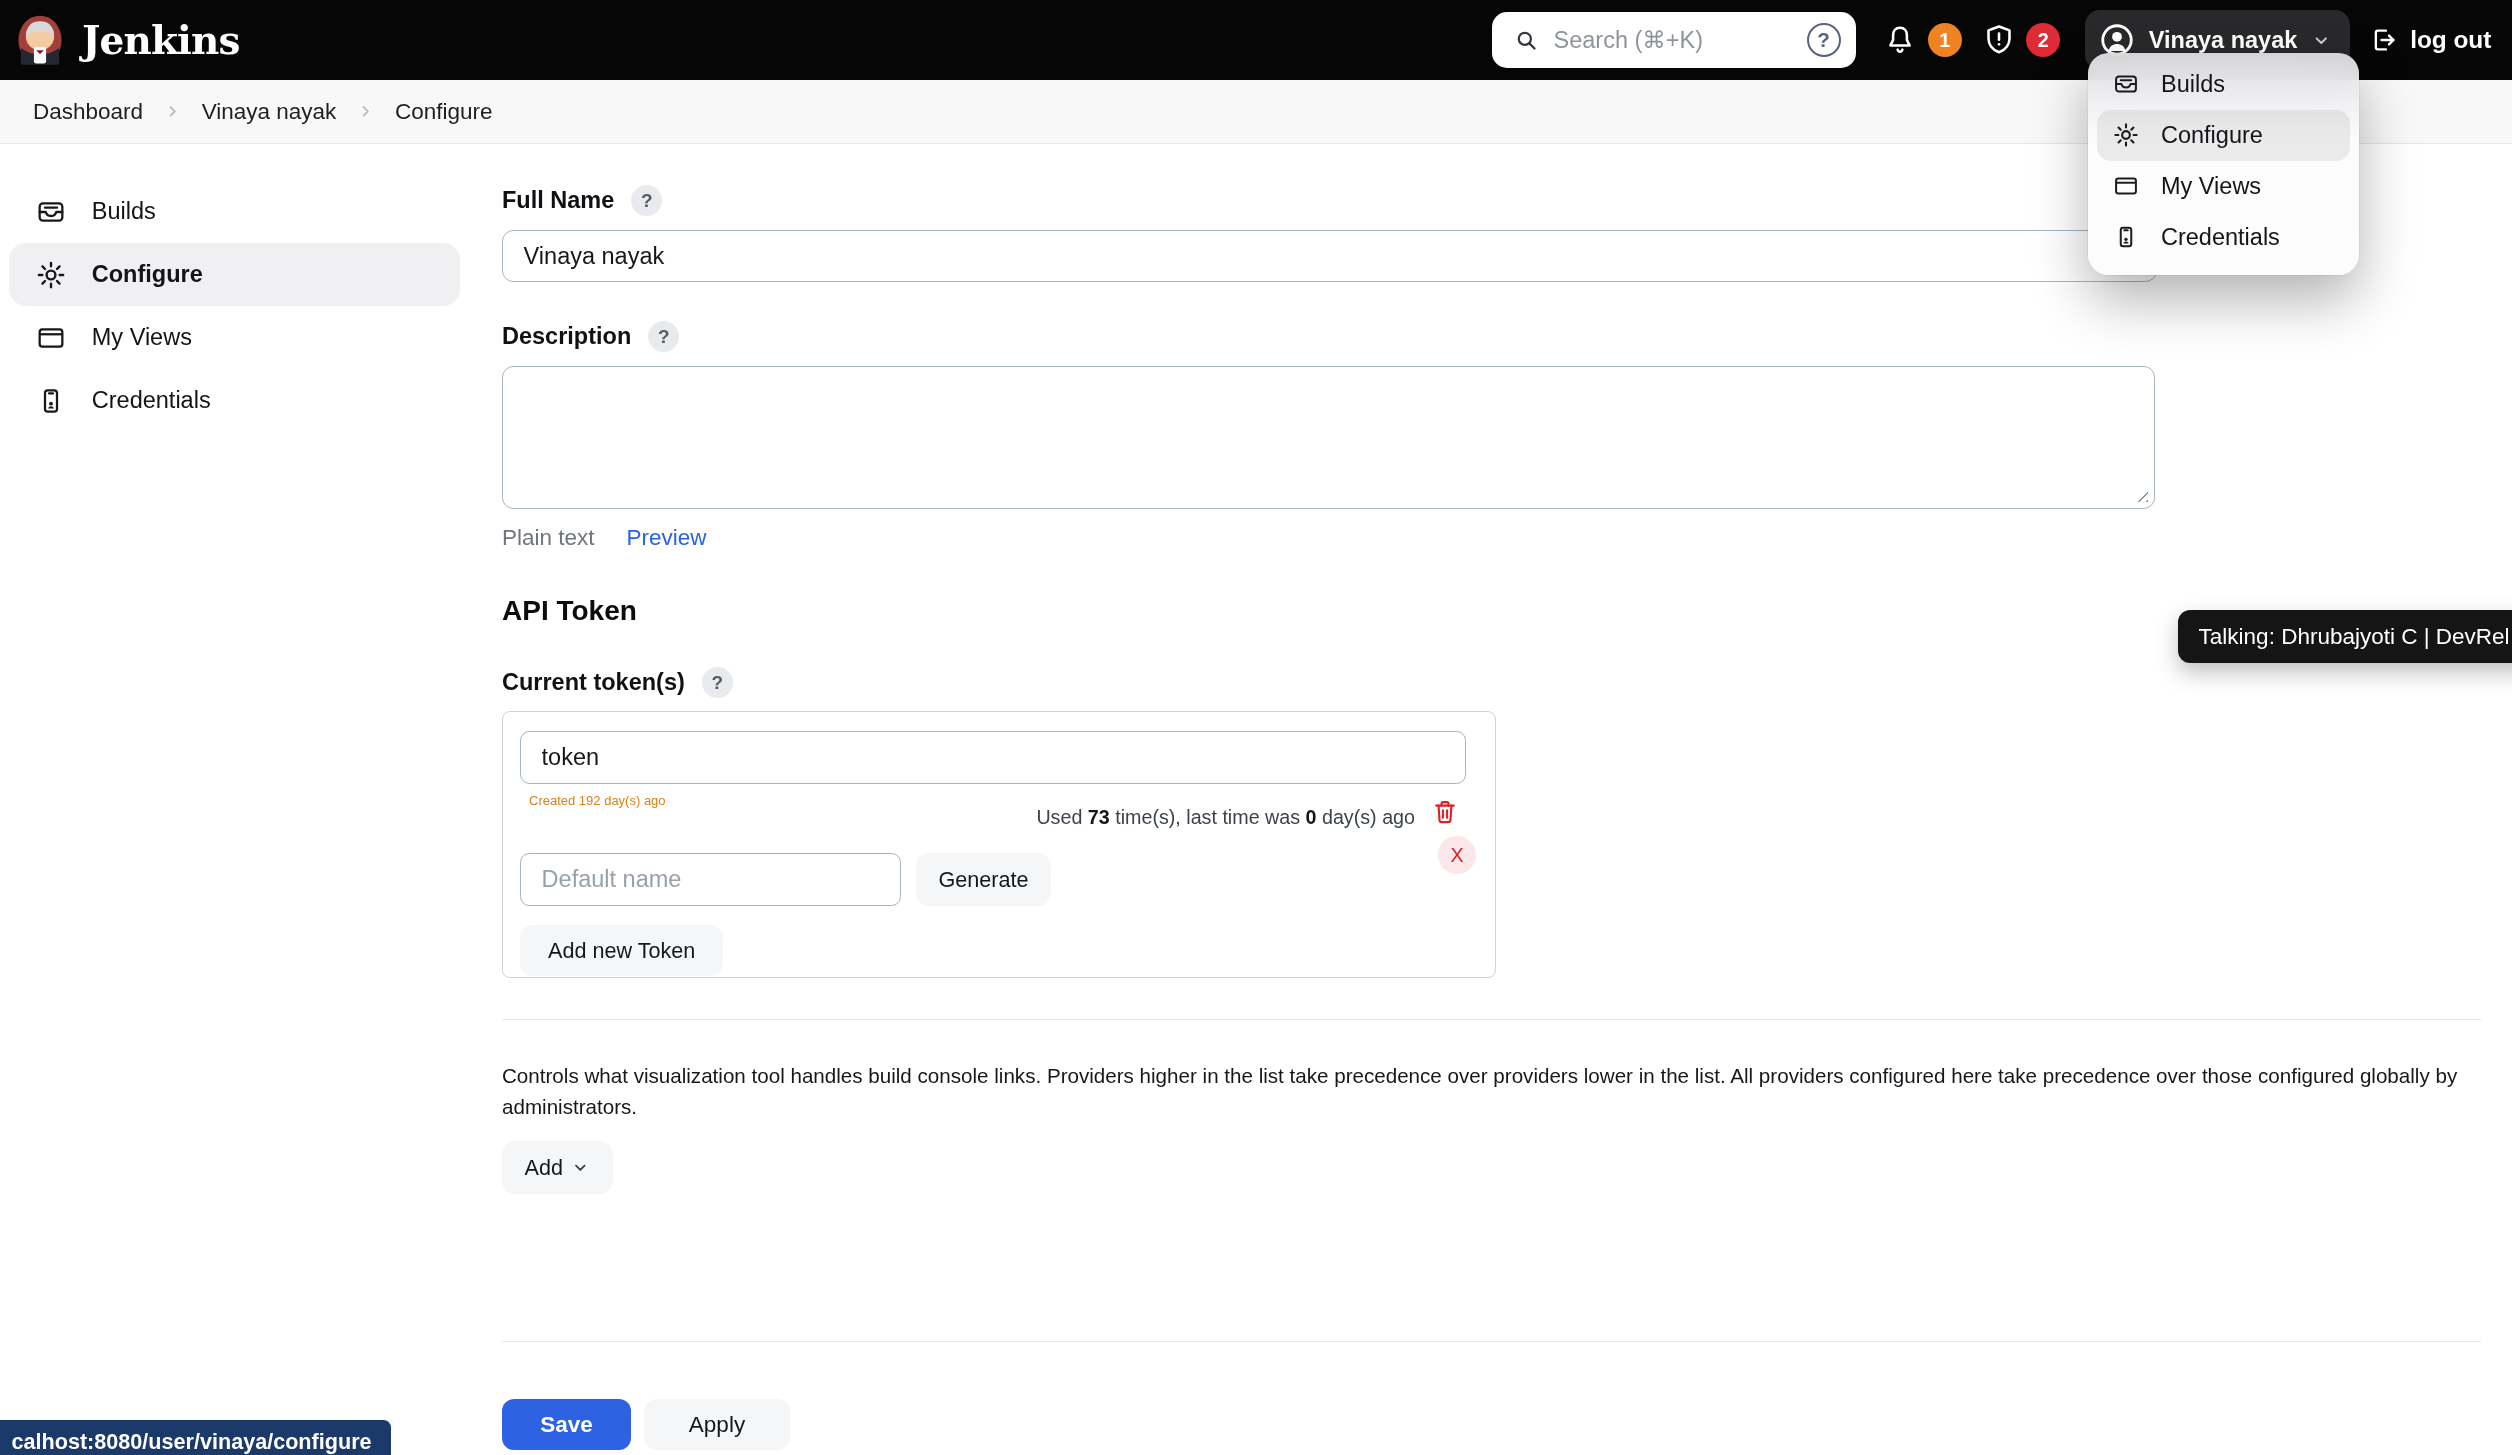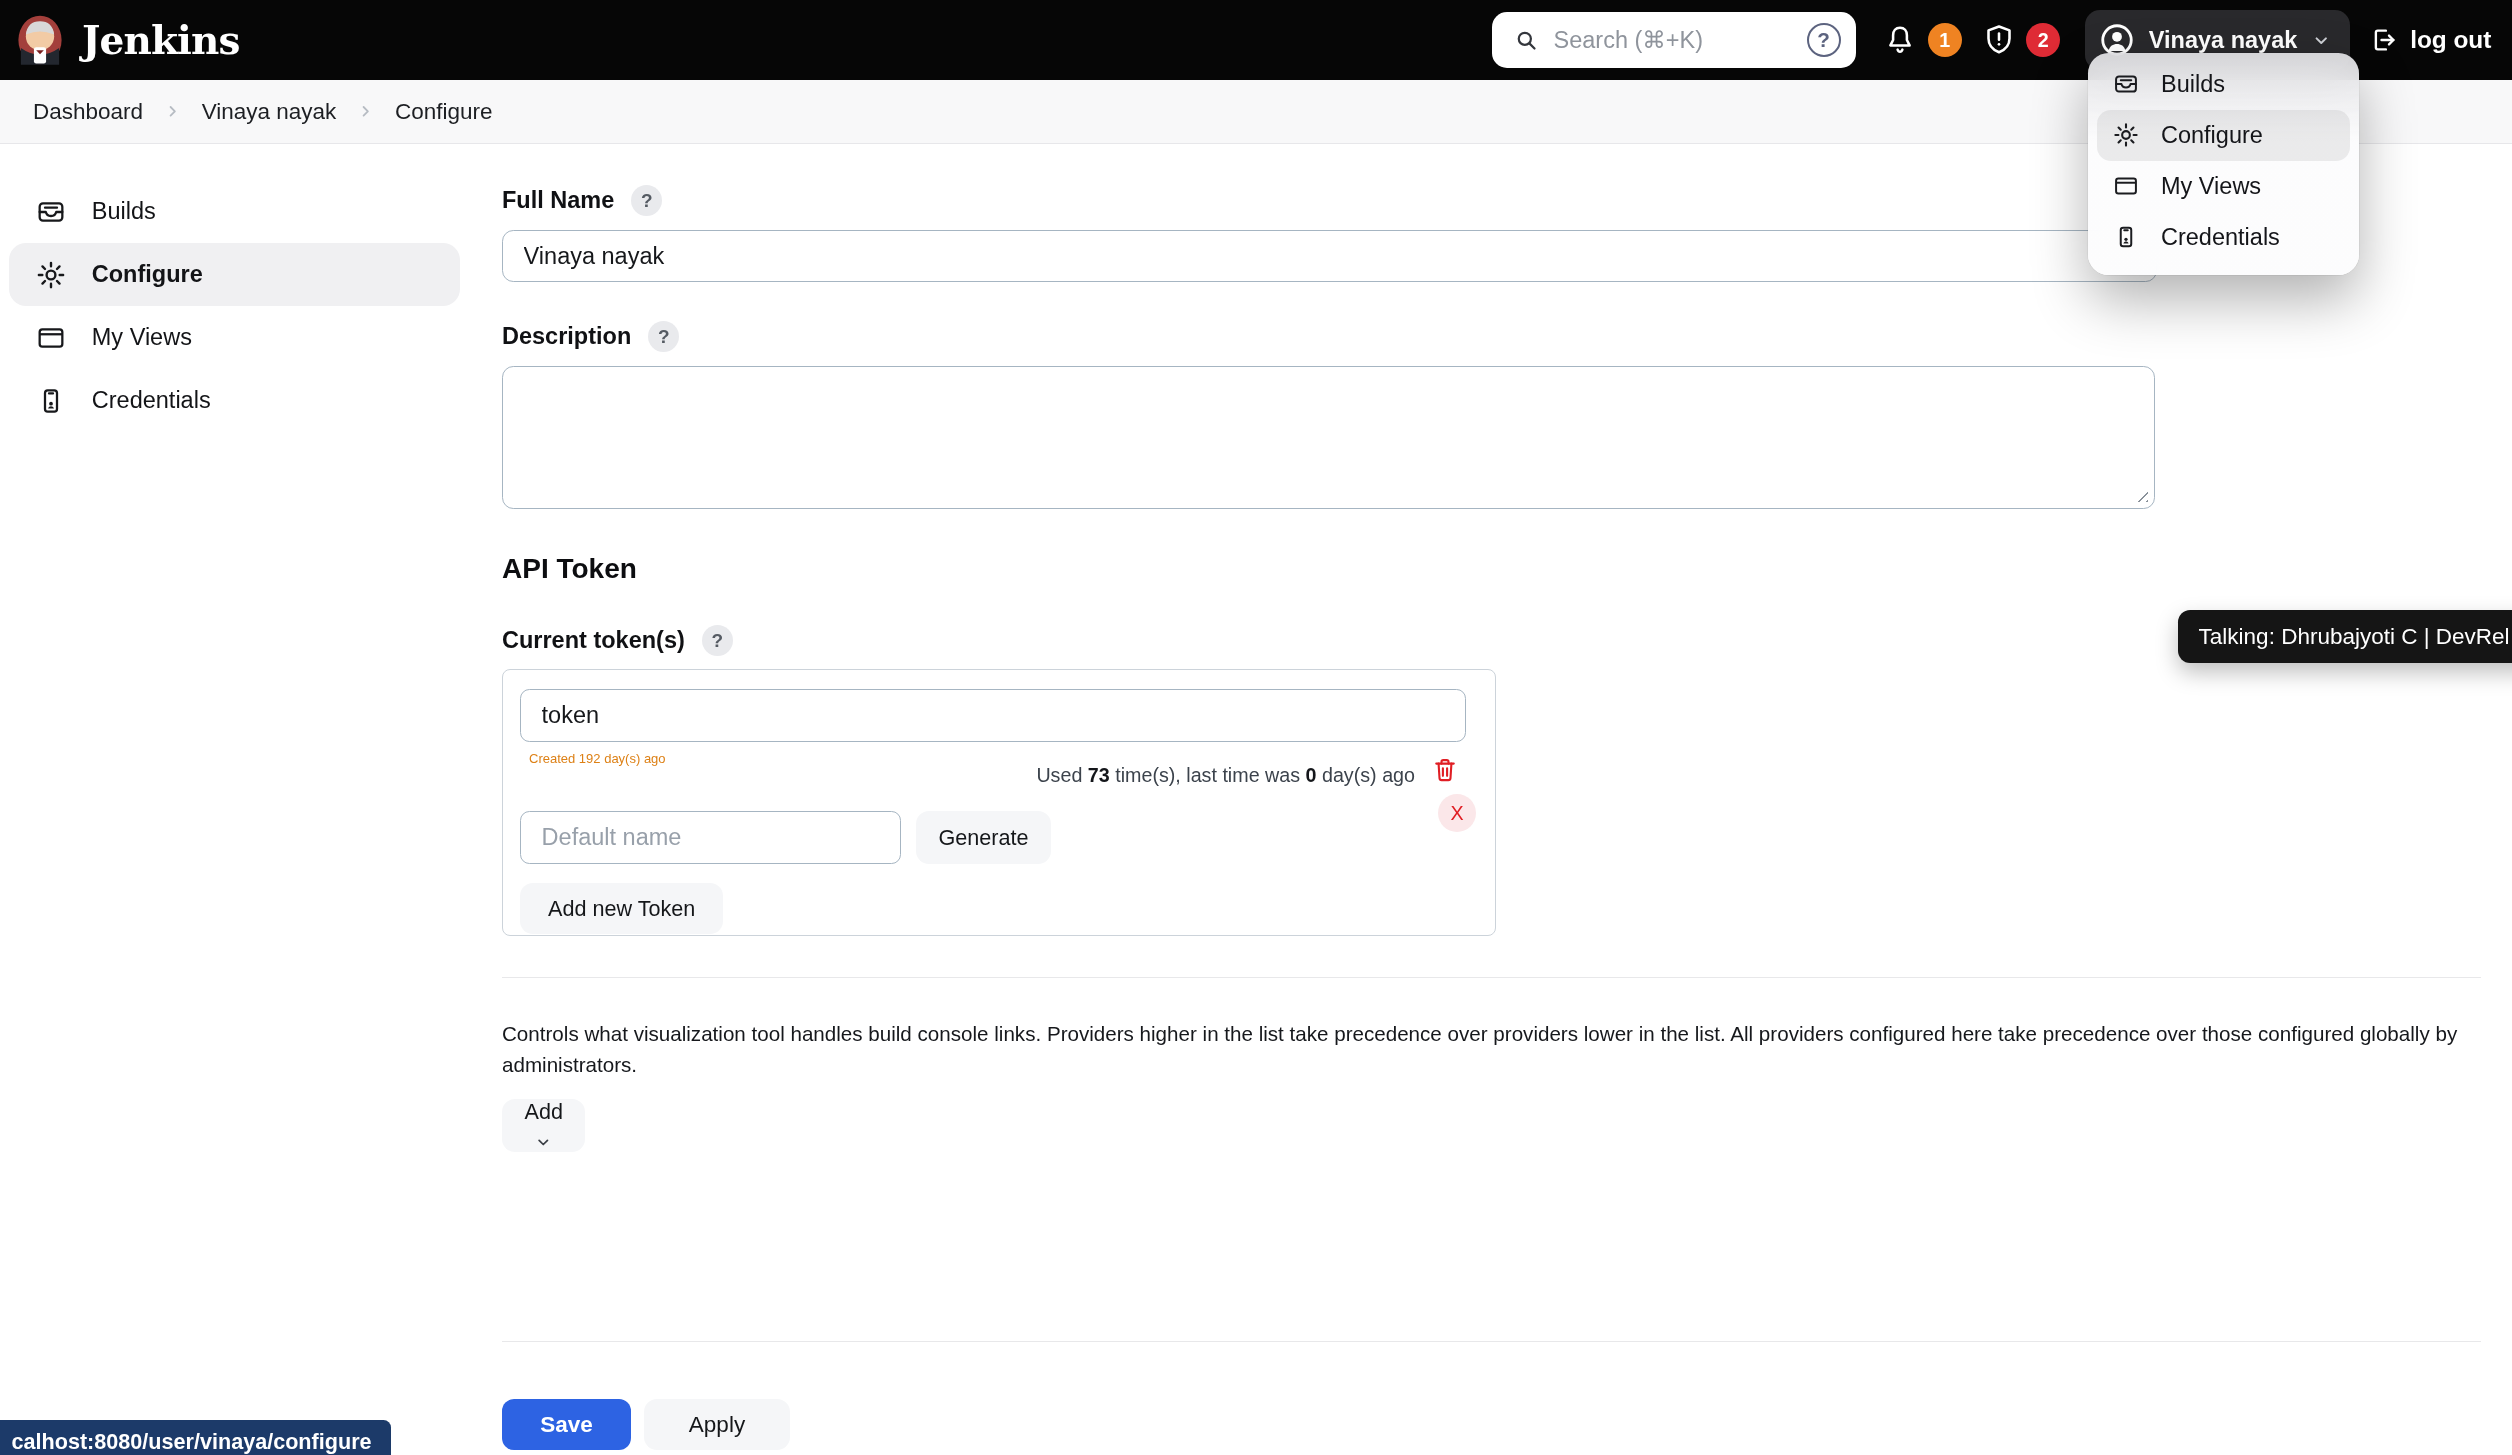--- a/index.html
+++ b/index.html
@@ -92,21 +92,21 @@
   .pill-btn { background:#f5f6f8; border:none; border-radius:13px; font-family:inherit;
     font-size:21.6px; font-weight:500; color:#15171a; cursor:pointer; }
   .generate-btn { position:absolute; left:413px; top:141px; height:53px; padding:0 22.5px; }
   .x-btn { position:absolute; top:124px; right:19px; width:38px; height:38px; border:none; border-radius:50%;
     background:#fbe7e9; color:var(--danger-red,#E03131); font-size:19.7px; font-weight:500;
     display:flex; align-items:center; justify-content:center; cursor:pointer; font-family:inherit; }
   .add-token-btn { position:absolute; left:17px; top:213px; height:51px; padding:0 28px; }
 
   .divider { margin-top:41px; width:1979px; height:0; border-top:1.9px solid #e8e8ea; }
   .console-desc { margin-top:40px; width:1981px; font-size:20.6px; line-height:31px; color:#16181c; }
-  .add-btn { margin-top:19px; height:53px; padding:0 22.5px; display:flex; align-items:center; gap:7px;flex-direction:column; }
+  .add-btn { margin-top:19px; height:53px; padding:0 22.5px; display:flex; align-items:center; gap:7px; }
   .add-btn .ic { width:20.6px; height:20.6px; color:#3a3e45; }
 
   
   .footer-divider { position:absolute; left:502px; top:1341px; width:1979px; border-top:1.9px solid #e8e8ea; z-index:2; }
   .save-btn { position:absolute; left:502px; top:1399px; width:129px; height:51px; border:none; border-radius:12px;
     background:var(--accent-blue,#2D63E3); color:#fff; font-size:22.5px; font-weight:700; font-family:inherit; cursor:pointer; z-index:2; }
   .apply-btn { position:absolute; left:644px; top:1399px; width:146px; height:51px; border-radius:13px; z-index:2;
     font-size:22.5px; }
 
   
@@ -299,20 +299,24 @@
 
     <div class="label-row mt-desc">
       <span class="field-label">Description</span>
       <span class="help-badge">?</span>
     </div>
     <div class="desc-wrap">
       <textarea style=""></textarea>
       <div class="resize-handle"></div>
     </div>
 
+    <div class="plain-row">
+      <span class="plain-label">Plain text</span>
+      <a class="preview-link">Preview</a>
+    </div>
 
     <h2 class="section-heading mt-api">API Token</h2>
 
     <div class="label-row mt-current">
       <span class="field-label">Current token(s)</span>
       <span class="help-badge">?</span>
     </div>
 
     <div class="token-card">
       <input class="text-input token-input" type="text" value="token" style="">

